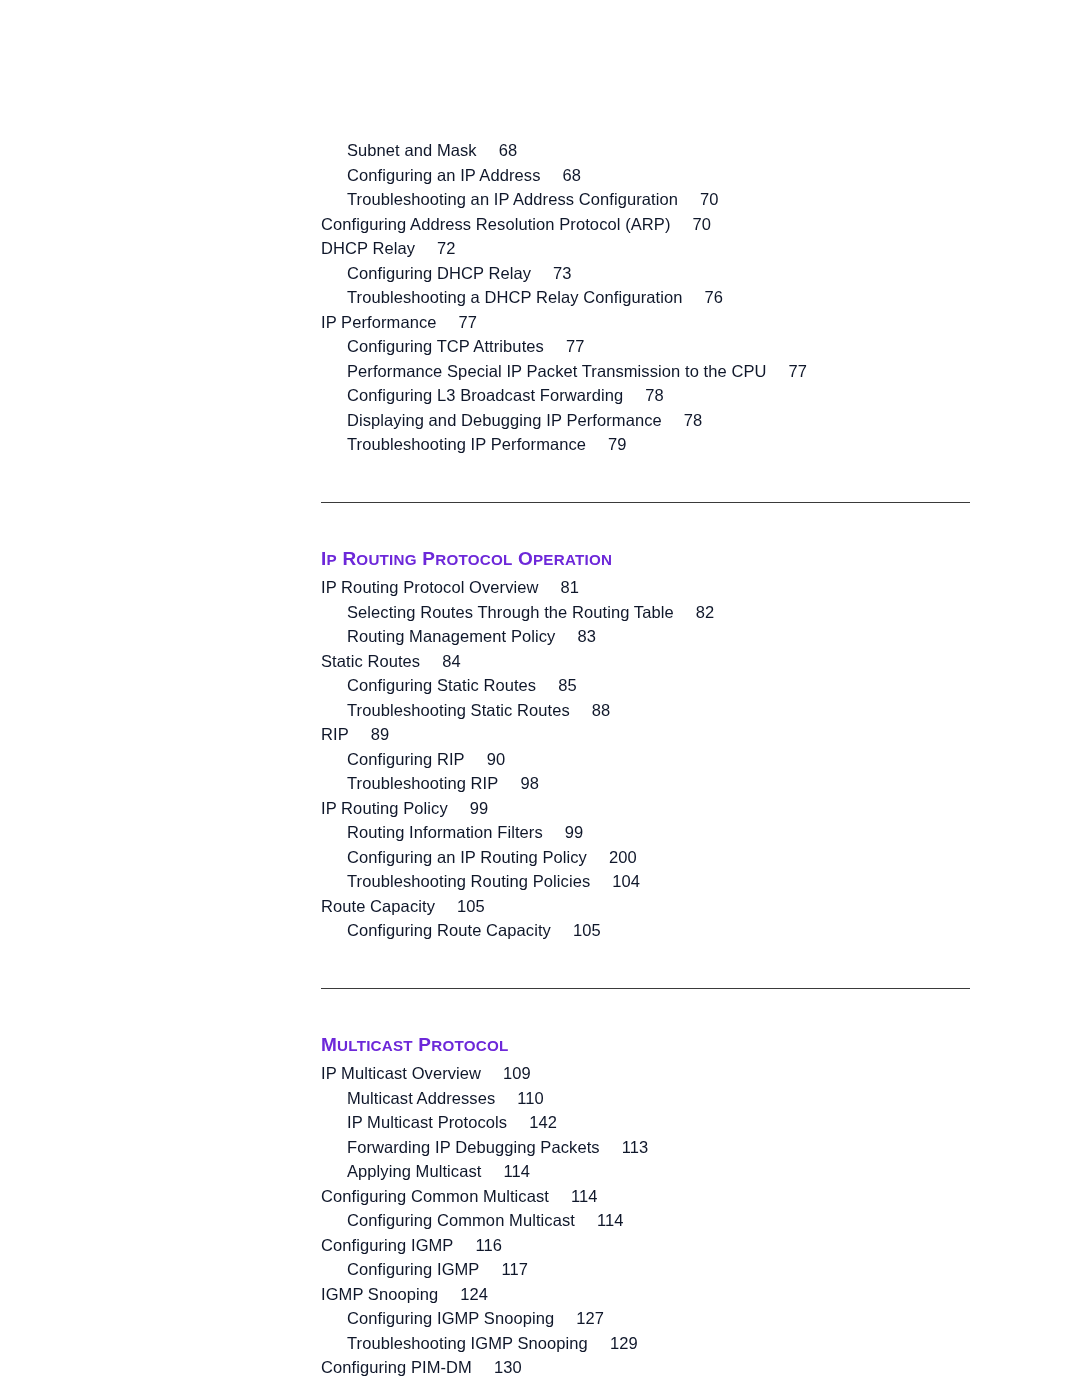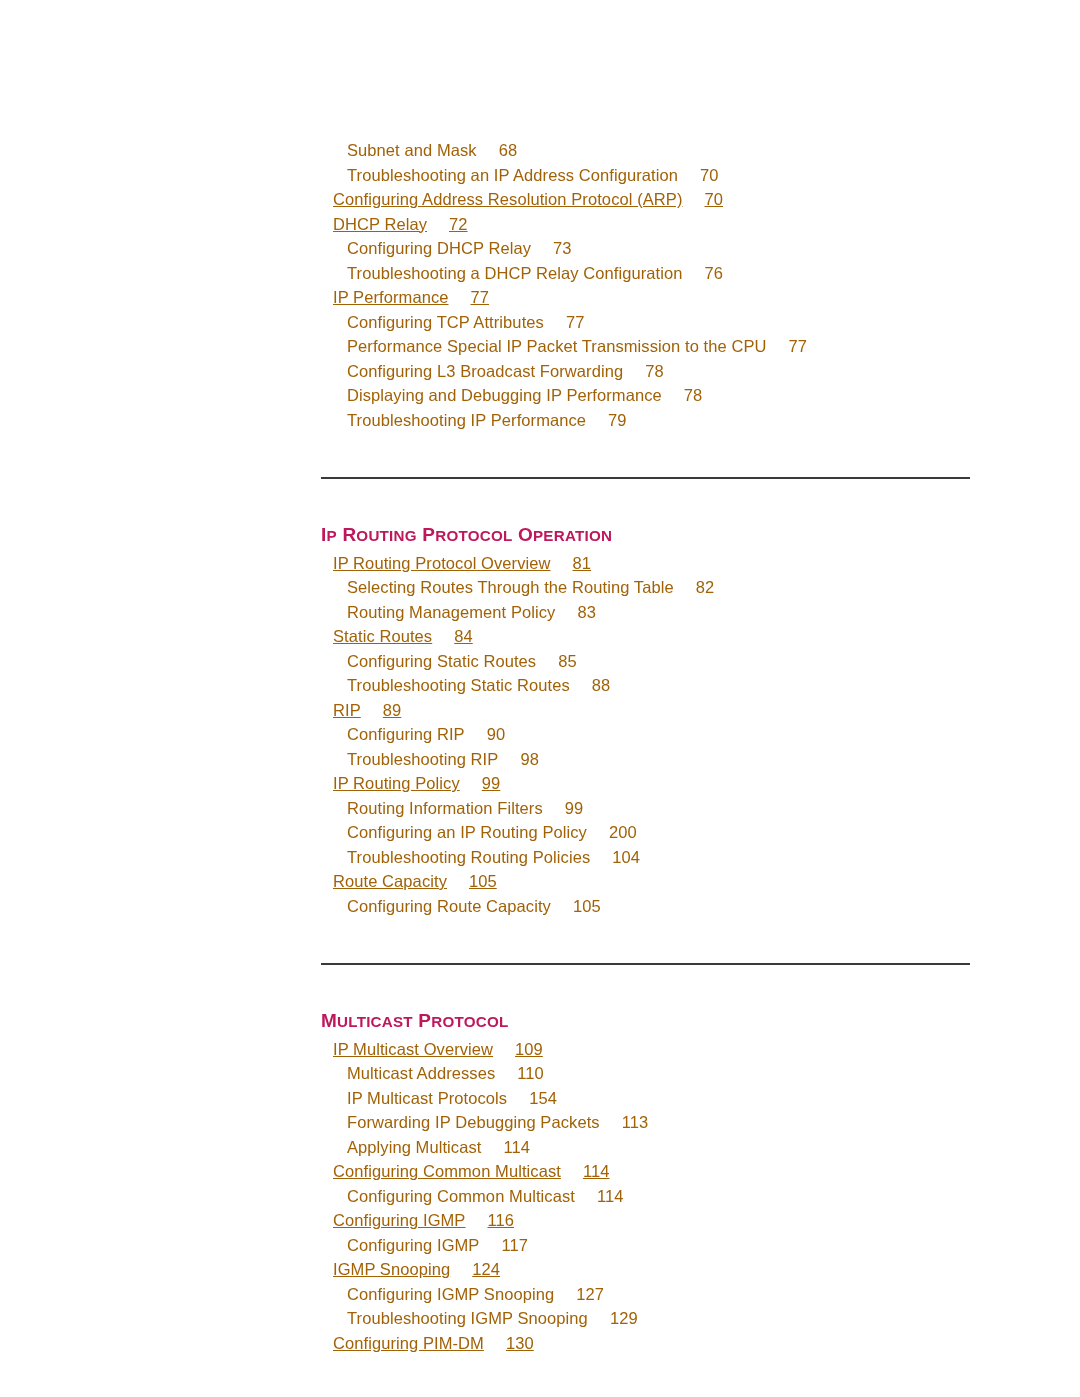--- a/index.html
+++ b/index.html
@@ -32,24 +32,24 @@
     top: 138px;
     width: 700px;
   }
 
   
   .entry {
     display: block;
     white-space: nowrap;
     font-size: 16.5px;
     line-height: 24.5px;
-    color: #a16207;
+    color: #0f172a;
     letter-spacing: 0.005em;
   }
-  .entry.lvl1 { margin-left: 12px; text-decoration: underline; }
+  .entry.lvl1 { margin-left: 0px; }
   .entry.lvl2 { margin-left: 26px; }
 
   .entry .title {
     display: inline;
   }
   .entry .pg {
     display: inline;
     padding-left: 22px;
   }
 
@@ -62,21 +62,21 @@
   .section-rule {
     width: 649px;
     height: 1.6px;
     background: #3a3a3a;
     margin-bottom: 9px;
   }
   .section-title {
     font-size: 19px;
     line-height: 23px;
     font-weight: bold;
-    color: #be185d;
+    color: #6d28d9;
     letter-spacing: 0.012em;
     margin-bottom: 4px;
     white-space: nowrap;
     margin-top: 44px;
   }
   
   .section-title .cap {
     font-size: 19px;
   }
   .section-title .sc {
@@ -89,20 +89,21 @@
   .group { margin-top: 0; }
   .group.after-head { margin-top: 2px; }
 </style>
 </head>
 <body>
 
 <div class="page">
   <div class="toc" id="toc-root">
       <div class="group">
         <div class="entry lvl2"><span class="title">Subnet and Mask</span><span class="pg">68</span></div>
+        <div class="entry lvl2"><span class="title">Configuring an IP Address</span><span class="pg">68</span></div>
         <div class="entry lvl2"><span class="title">Troubleshooting an IP Address Configuration</span><span class="pg">70</span></div>
         <div class="entry lvl1"><span class="title">Configuring Address Resolution Protocol (ARP)</span><span class="pg">70</span></div>
         <div class="entry lvl1"><span class="title">DHCP Relay</span><span class="pg">72</span></div>
         <div class="entry lvl2"><span class="title">Configuring DHCP Relay</span><span class="pg">73</span></div>
         <div class="entry lvl2"><span class="title">Troubleshooting a DHCP Relay Configuration</span><span class="pg">76</span></div>
         <div class="entry lvl1"><span class="title">IP Performance</span><span class="pg">77</span></div>
         <div class="entry lvl2"><span class="title">Configuring TCP Attributes</span><span class="pg">77</span></div>
         <div class="entry lvl2"><span class="title">Performance Special IP Packet Transmission to the CPU</span><span class="pg">77</span></div>
         <div class="entry lvl2"><span class="title">Configuring L3 Broadcast Forwarding</span><span class="pg">78</span></div>
         <div class="entry lvl2"><span class="title">Displaying and Debugging IP Performance</span><span class="pg">78</span></div>
@@ -129,21 +130,21 @@
         <div class="entry lvl1"><span class="title">Route Capacity</span><span class="pg">105</span></div>
         <div class="entry lvl2"><span class="title">Configuring Route Capacity</span><span class="pg">105</span></div>
       </div>
       <div class="section-head">
         <div class="section-rule"></div>
         <div class="section-title"><span class="cap">M</span><span class="sc">ULTICAST</span><span class="wsp"> </span><span class="cap">P</span><span class="sc">ROTOCOL</span></div>
       </div>
       <div class="group after-head">
         <div class="entry lvl1"><span class="title">IP Multicast Overview</span><span class="pg">109</span></div>
         <div class="entry lvl2"><span class="title">Multicast Addresses</span><span class="pg">110</span></div>
-        <div class="entry lvl2"><span class="title">IP Multicast Protocols</span><span class="pg">154</span></div>
+        <div class="entry lvl2"><span class="title">IP Multicast Protocols</span><span class="pg">142</span></div>
         <div class="entry lvl2"><span class="title">Forwarding IP Debugging Packets</span><span class="pg">113</span></div>
         <div class="entry lvl2"><span class="title">Applying Multicast</span><span class="pg">114</span></div>
         <div class="entry lvl1"><span class="title">Configuring Common Multicast</span><span class="pg">114</span></div>
         <div class="entry lvl2"><span class="title">Configuring Common Multicast</span><span class="pg">114</span></div>
         <div class="entry lvl1"><span class="title">Configuring IGMP</span><span class="pg">116</span></div>
         <div class="entry lvl2"><span class="title">Configuring IGMP</span><span class="pg">117</span></div>
         <div class="entry lvl1"><span class="title">IGMP Snooping</span><span class="pg">124</span></div>
         <div class="entry lvl2"><span class="title">Configuring IGMP Snooping</span><span class="pg">127</span></div>
         <div class="entry lvl2"><span class="title">Troubleshooting IGMP Snooping</span><span class="pg">129</span></div>
         <div class="entry lvl1"><span class="title">Configuring PIM-DM</span><span class="pg">130</span></div>

